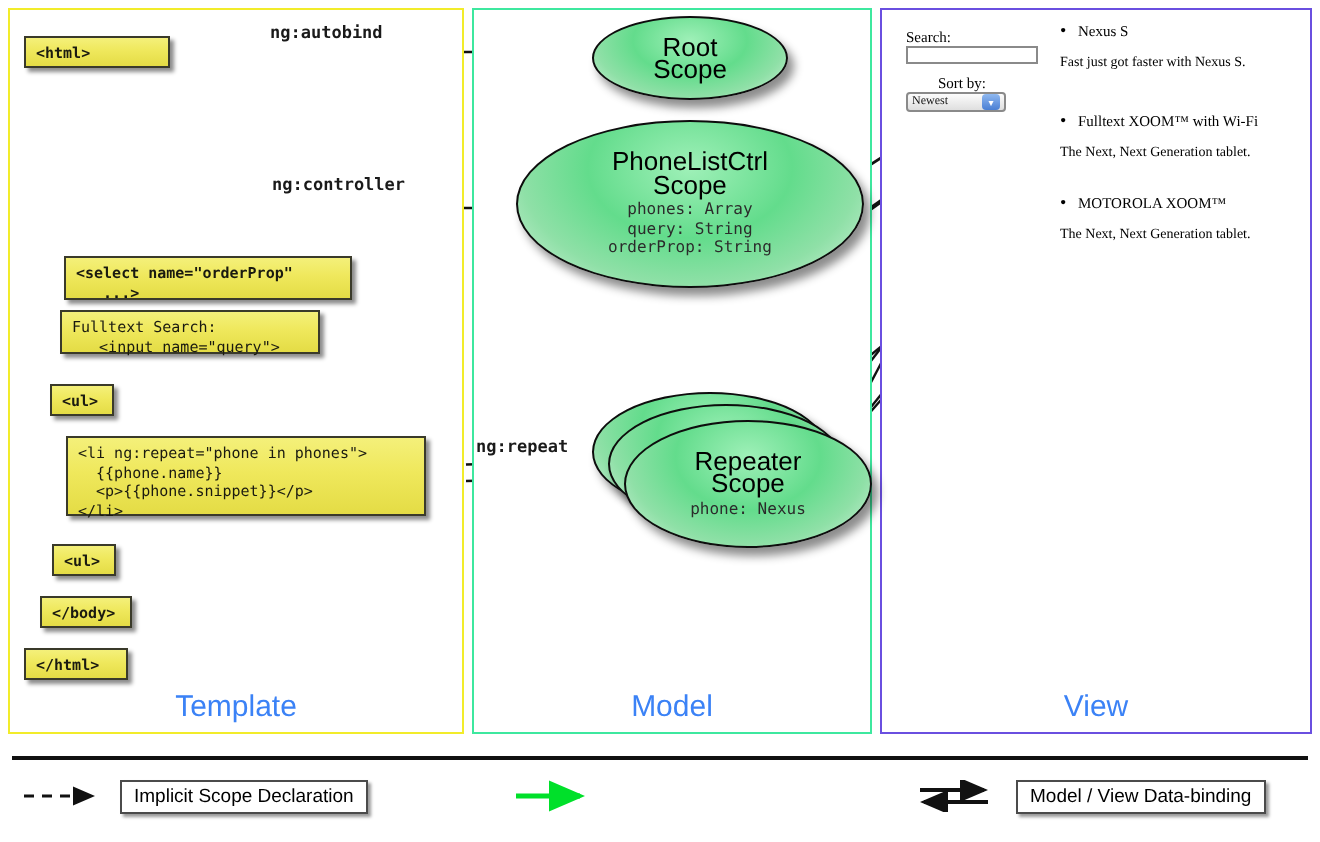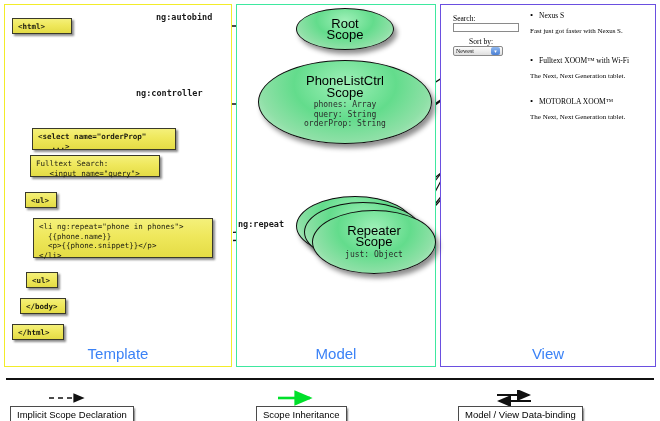--- a/index.html
+++ b/index.html
@@ -20,21 +20,21 @@
   
   .codebox{position:absolute;box-sizing:border-box;
            border:1.6px solid #3a3a2a;
            background:linear-gradient(to bottom,#f4f07a 0%,#efe85c 45%,#e4dc45 100%);
            box-shadow:2px 2px 2px rgba(0,0,0,.45);
            font-family:"DejaVu Sans Mono","Liberation Mono",monospace;
            font-size:7.5px;line-height:9.5px;color:#1a1a10;
            padding:3px 5px;white-space:pre;font-weight:bold;}
   .codebox.plain{font-weight:normal;}
 
-  #box-html      {left:12px; top:18px;  width:60px;  height:16px;}
+  #box-html      {left:12px; top:18px;  width:73px;  height:16px;}
   #box-body      {left:22px; top:88px;  width:108px; height:34px;}
   #box-select    {left:32px; top:128px; width:144px; height:22px;}
   #box-fulltext  {left:30px; top:155px; width:130px; height:22px;}
   #box-ul1       {left:25px; top:192px; width:32px;  height:16px;}
   #box-li        {left:33px; top:218px; width:180px; height:40px;}
   #box-ul2       {left:26px; top:272px; width:32px;  height:16px;}
   #box-bodyend   {left:20px; top:298px; width:46px;  height:16px;}
   #box-htmlend   {left:12px; top:324px; width:52px;  height:16px;}
 
   
@@ -72,27 +72,27 @@
   .phone-item{position:absolute;left:530px;width:124px;}
   .phone-name{font-family:"Liberation Serif",serif;font-size:7.5px;color:#000;
               list-style:none;position:relative;padding-left:9px;}
   .phone-name::before{content:"•";position:absolute;left:0;top:-1px;font-size:9px;}
   .phone-snippet{font-family:"Liberation Serif",serif;font-size:7px;color:#000;margin-top:7px;}
   #phone-0{top:11px;} #phone-1{top:56px;} #phone-2{top:97px;}
 
   
   .conn-label{position:absolute;font-family:"DejaVu Sans Mono","Liberation Mono",monospace;
               font-size:8.5px;font-weight:bold;color:#1a1a1a;}
-  #lbl-autobind  {left:156px;top:12px;}
+  #lbl-autobind  {left:135px;top:12px;}
   #lbl-controller{left:136px;top:88px;}
   #lbl-repeat    {left:238px;top:219px;}
 
   
   #legend-rule{position:absolute;left:6px;top:378px;width:648px;height:2px;background:#111;}
-  .legend-item{position:absolute;top:390px;height:16px;display:flex;align-items:center;flex-direction:column;}
+  .legend-item{position:absolute;top:390px;height:16px;display:flex;align-items:center;}
   .legend-box{border:1.4px solid #4b4b4b;background:#fff;
               box-shadow:1.5px 1.5px 1.5px rgba(0,0,0,.4);
               font-family:"Liberation Sans",sans-serif;font-size:9.5px;color:#000;
               padding:2px 6px;white-space:nowrap;}
   #legend-1{left:10px;} #legend-2{left:256px;} #legend-3{left:458px;}
   .legend-glyph{width:44px;height:16px;margin-right:6px;flex:0 0 auto;}
 </style>
 </head>
 <body>
 
@@ -188,21 +188,21 @@
   </div>
 
   <div class="scope" id="scope-rep3"></div>
   <div class="scope" id="scope-rep2"></div>
   <div class="scope" id="scope-rep1">
     <div class="ttl">
       <span>Repeater</span><br>
       <span>Scope</span>
     </div>
     <div class="props">
-      <div>just: Object</div>
+      <div>phone: Nexus</div>
     </div>
   </div>
 
   <div class="view-lbl" id="view-search-label">Search:</div>
   <input id="view-search-input" type="text" placeholder="" style="">
 
   <div class="view-lbl" id="view-sort-label">Sort by:</div>
   <div id="view-sort-select">
     <span>Newest</span>
     <span class="arrowbtn">▾</span>
@@ -237,21 +237,20 @@
 
   <div class="legend-item" id="legend-2">
     <svg class="legend-glyph" viewBox="0 0 44 16">
       <defs>
           <marker id="lg-g" markerWidth="7" markerHeight="7" refX="6" refY="3" orient="auto">
         <path d="M0,0 L7,3 L0,6 z" fill="#00e02a"></path>
           </marker>
         </defs>
       <line x1="2" y1="8" x2="34" y2="8" stroke="#00e02a" stroke-width="2.6" marker-end="url(#lg-g)"></line>
     </svg>
-    <div class="legend-box">Scope Inheritance</div>
   </div>
 
   <div class="legend-item" id="legend-3">
     <svg class="legend-glyph" viewBox="0 0 44 16">
       <defs>
           <marker id="lg-r" markerWidth="7" markerHeight="7" refX="6" refY="3" orient="auto">
         <path d="M0,0 L7,3 L0,6 z" fill="#111"></path>
           </marker>
       <marker id="lg-l" markerWidth="7" markerHeight="7" refX="6" refY="3" orient="auto">
         <path d="M0,0 L7,3 L0,6 z" fill="#111"></path>

